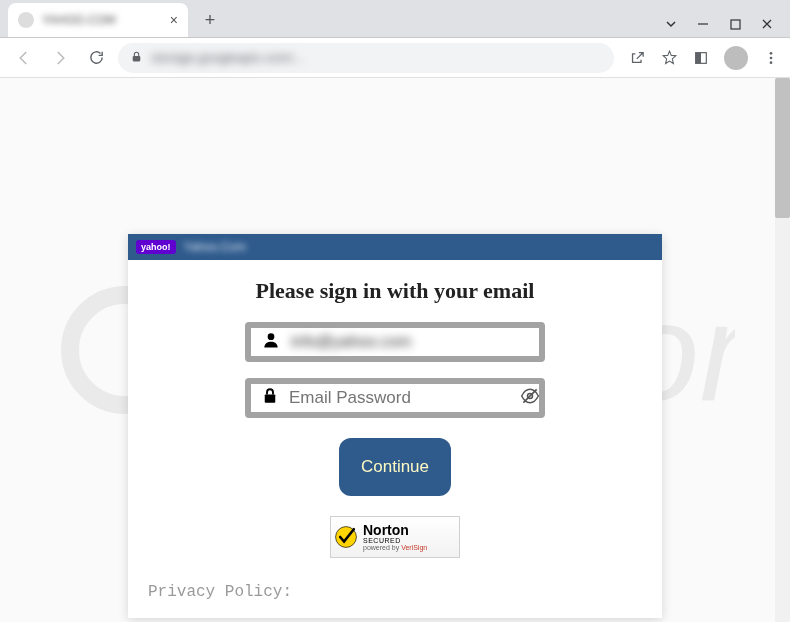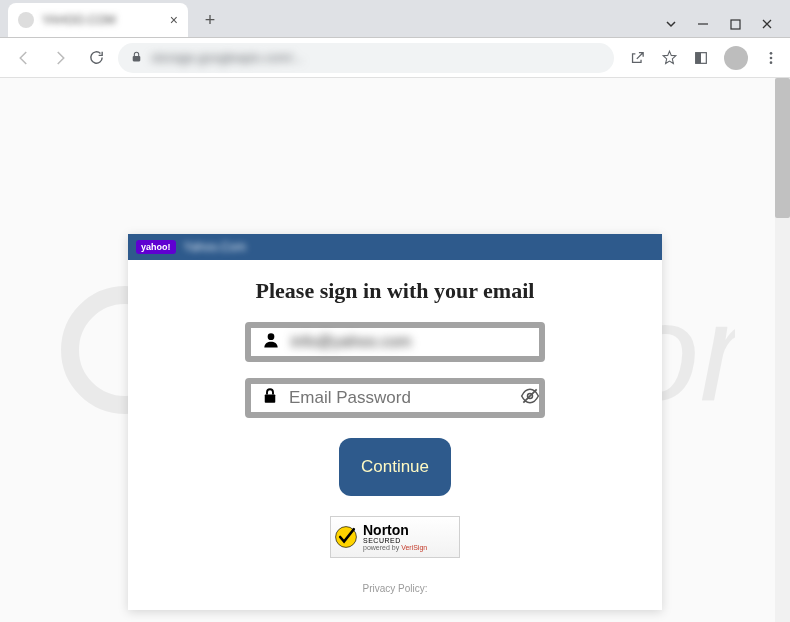--- a/index.html
+++ b/index.html
@@ -49,21 +49,21 @@
     .continue-btn { background: #2e5a8c; color: #fef9c3; border: none; padding: 19px 22px; font-size: 17px; border-radius: 12px; cursor: pointer; margin-top: 4px; }
     
     .norton-seal { margin: 20px auto 8px; width: 130px; height: 42px; border: 1px solid #d0d0d0; border-radius: 0; display: flex; align-items: center; padding: 0 2px; gap: 4px; background: linear-gradient(#fff, #f2f2f2); }
     .norton-check { width: 26px; height: 26px; }
     .norton-text { text-align: left; line-height: 1; }
     .norton-name { font-size: 14px; font-weight: bold; color: #000; }
     .norton-sub { font-size: 7px; color: #000; letter-spacing: 0.5px; }
     .norton-foot { font-size: 7px; color: #666; }
     .norton-foot b { color: #c43b2a; font-weight: normal; }
     
-    .privacy { text-align: center; padding: 4px 20px 14px; font-size: 10px; color: #9a9a9a; line-height: 1.35; }
+    .privacy { text-align: left; padding: 4px 20px 14px; font-size: 16px; color: #9a9a9a; line-height: 1.35; font-family: Liberation Mono, monospace; }
     
     
     .scrollbar { position: absolute; right: 0; top: 78px; width: 15px; height: 544px; background: #f1f1f1; }
     .scroll-thumb { width: 100%; height: 140px; background: #c1c1c1; border-radius: 2px; }
   </style>
 </head>
 <body>
 
 <div class="browser-top">
   <div class="tab">

